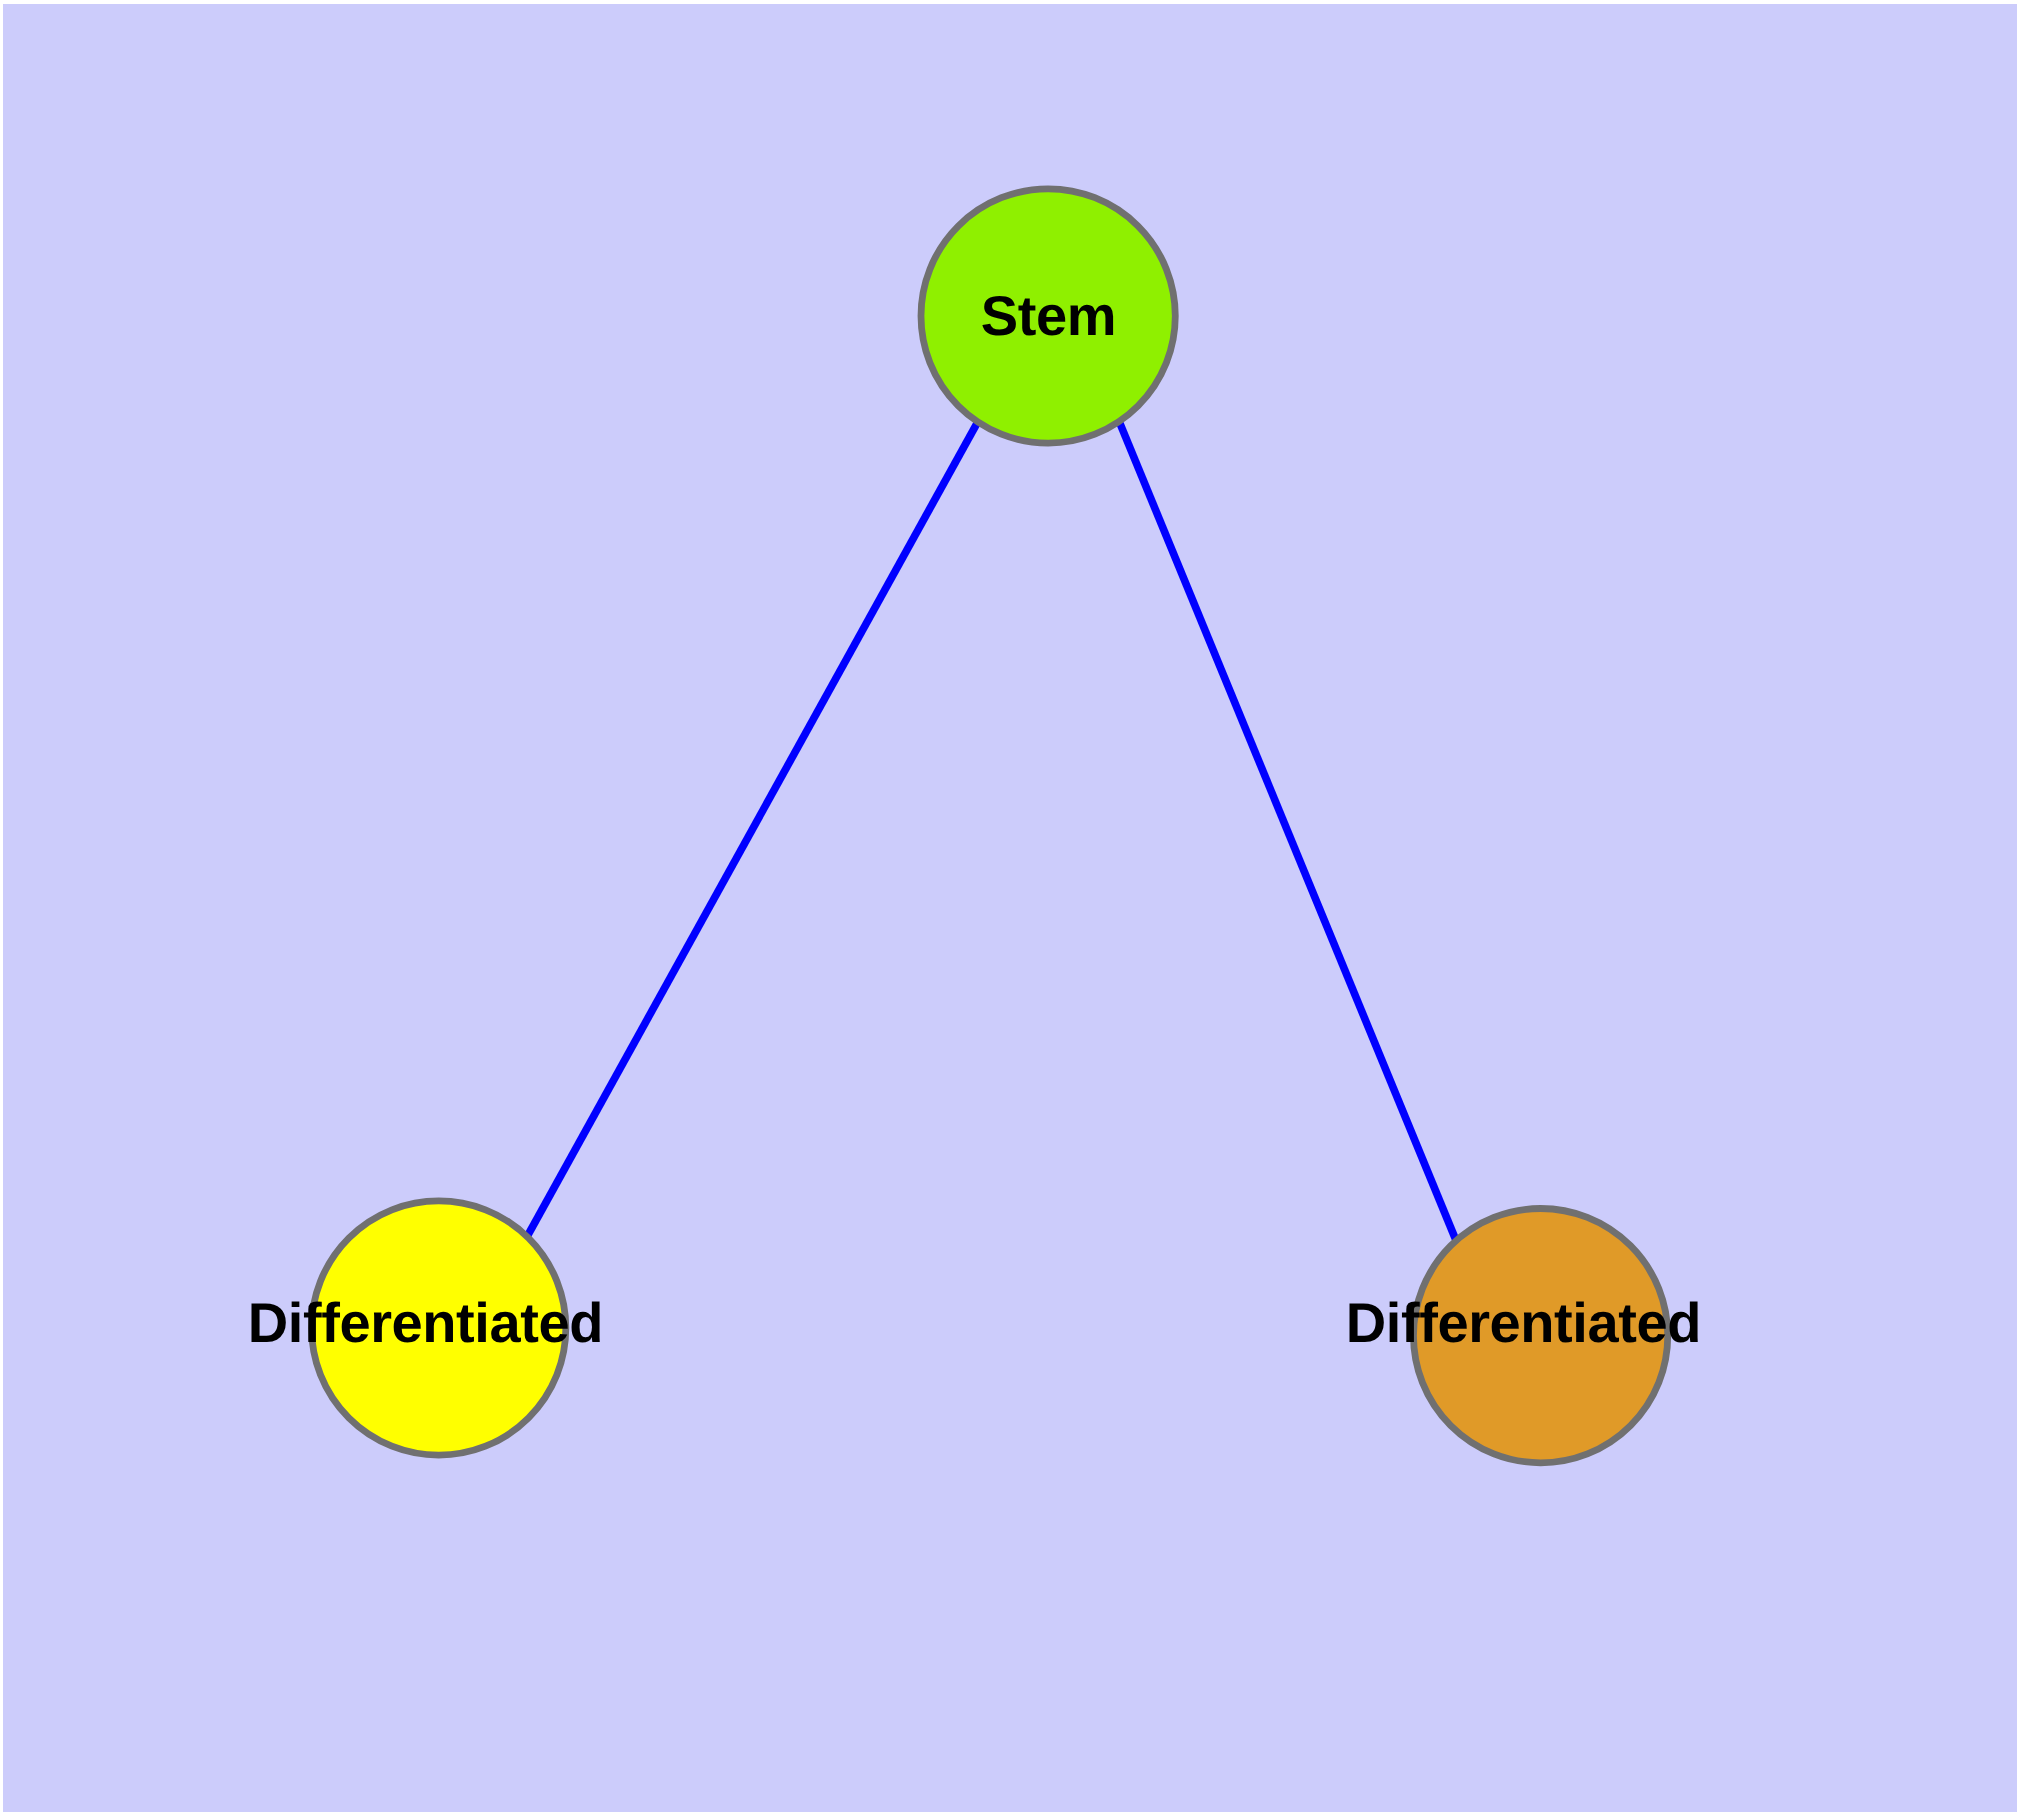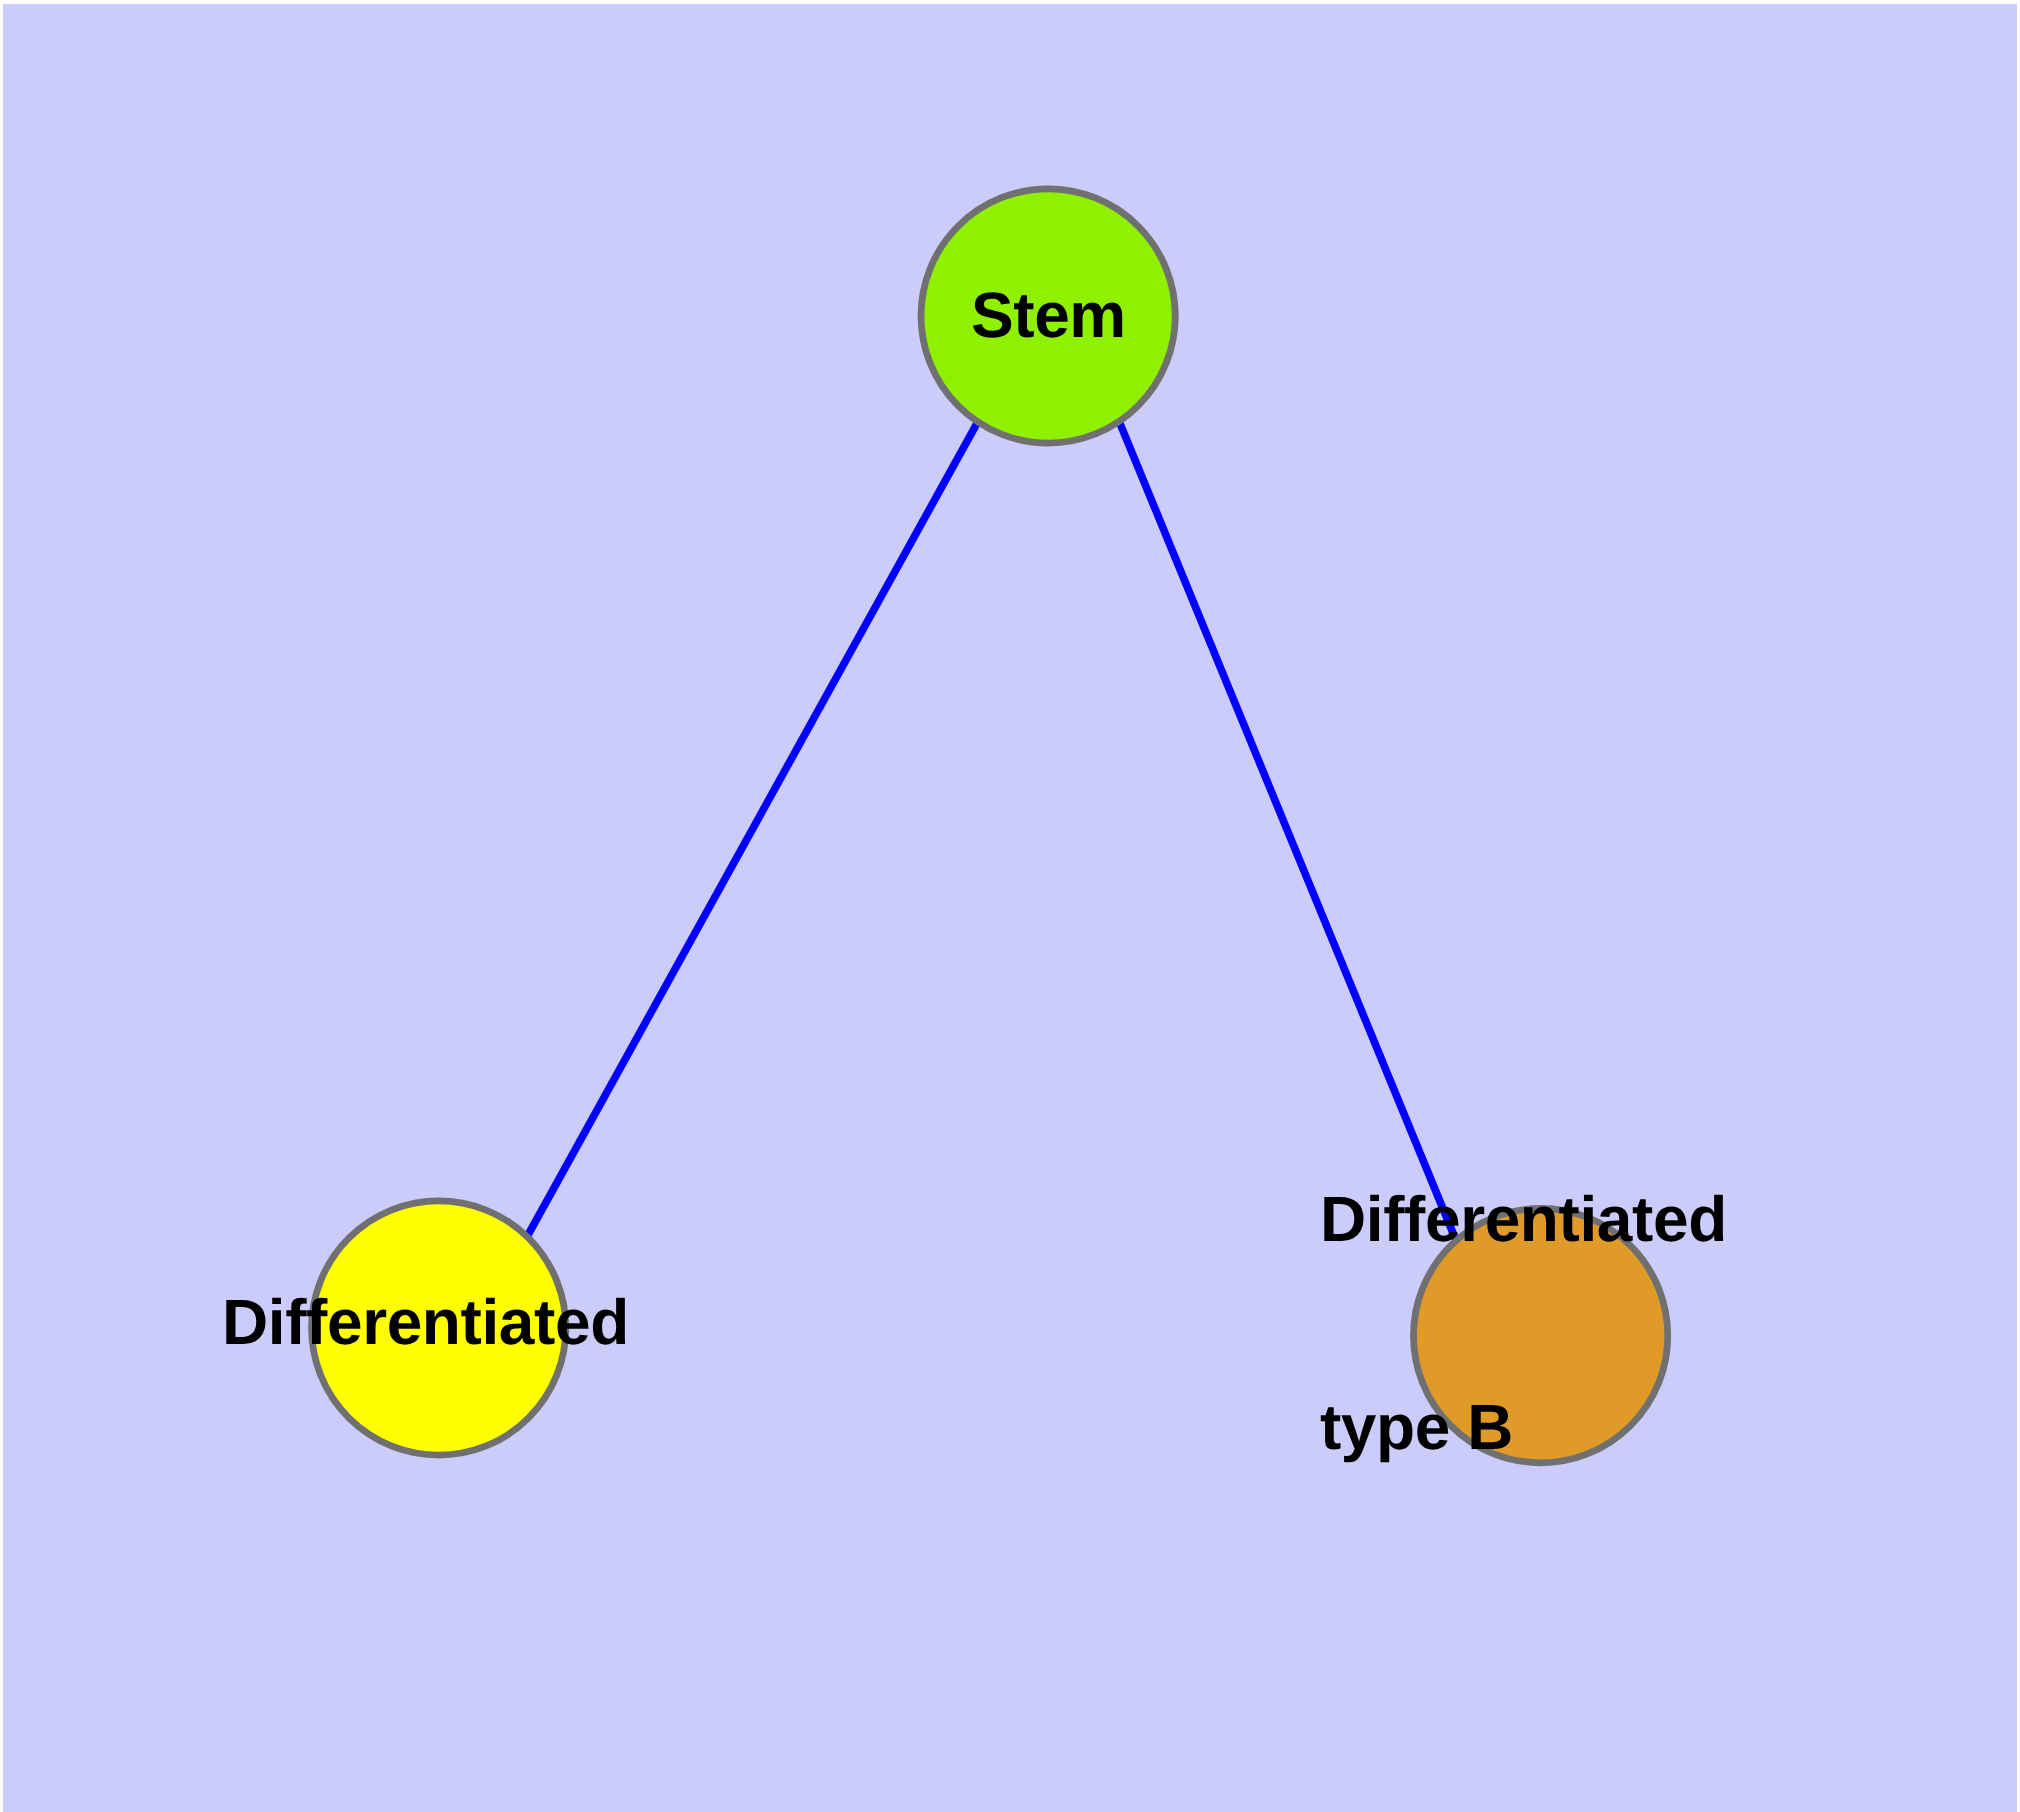--- a/index.html
+++ b/index.html
@@ -38,23 +38,23 @@
   }
   .edge-line {
     stroke: #0000ff;
     stroke-width: 9;
     stroke-linecap: butt;
   }
   .node-label {
     position: absolute;
     color: #000000;
     font-weight: bold;
-    font-size: 64px;
+    font-size: 56px;
     line-height: 1.08;
-    text-align: left;
+    text-align: right;
     white-space: pre;
     letter-spacing: -0.4px;
     transform: translate(-50%, -50%);
     pointer-events: none;
     text-rendering: geometricPrecision;
   }
   .label-line { display: block; }
 </style>
 </head>
 <body>
@@ -77,18 +77,17 @@
     <div class="node-label" style="left:1045px; top:312px;">
       <span class="label-line">Stem</span>
     </div>
 
     <div class="node-label" style="left:422px; top:1319px;">
       <span class="label-line">Differentiated</span>
     </div>
 
     <div class="node-label" style="left:1520px; top:1319px;">
       <span class="label-line">Differentiated</span>
-      <span class="label-line">type B</span>
     </div>
 
   </div>
 </div>
 
 
 </body></html>

